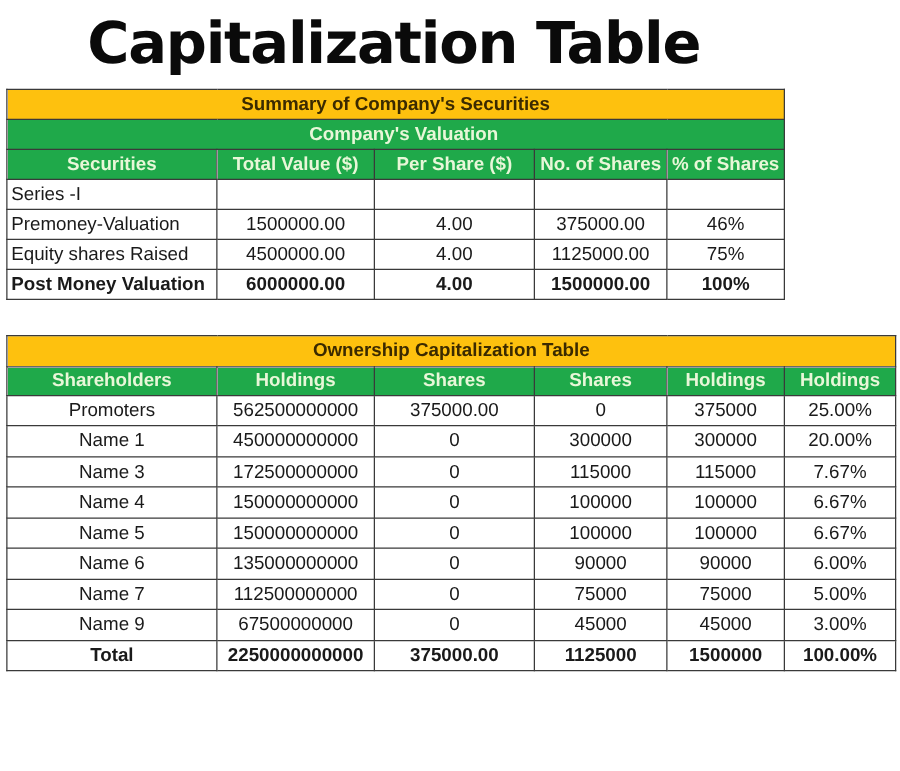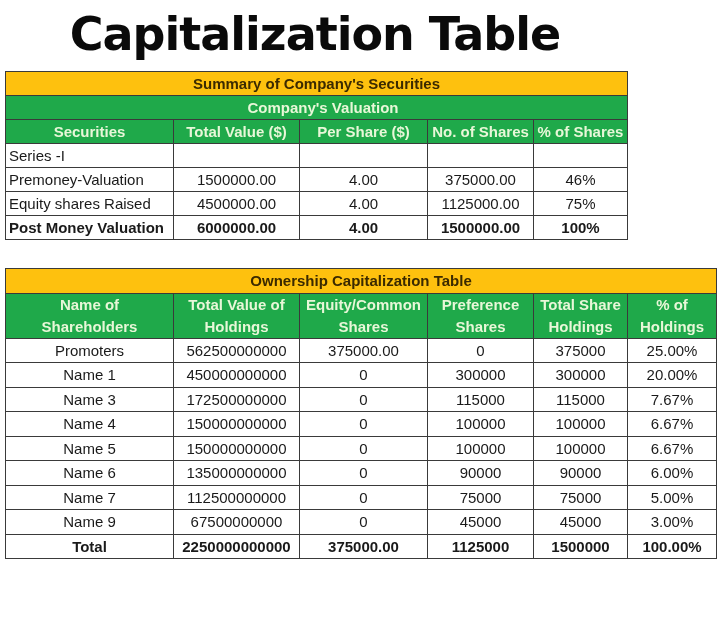--- a/index.html
+++ b/index.html
@@ -82,28 +82,20 @@
       <col style="width:128px">
       <col style="width:106px">
       <col style="width:94px">
       <col style="width:89px">
     </colgroup>
   <tbody>
       <tr>
         <td colspan="6" class="band-y">Ownership Capitalization Table</td>
       </tr>
   <tr class="hdr">
-    <td style="border-bottom:none">Name of</td>
-    <td style="border-bottom:none">Total Value of</td>
-    <td style="border-bottom:none">Equity/Common</td>
-    <td style="border-bottom:none">Preference</td>
-    <td style="border-bottom:none">Total Share</td>
-    <td style="border-bottom:none">% of</td>
-  </tr>
-  <tr class="hdr">
     <td style="border-top:none">Shareholders</td>
     <td style="border-top:none">Holdings</td>
     <td style="border-top:none">Shares</td>
     <td style="border-top:none">Shares</td>
     <td style="border-top:none">Holdings</td>
     <td style="border-top:none">Holdings</td>
   </tr>
   </tbody>
     <tbody id="own-body">
       <tr>

